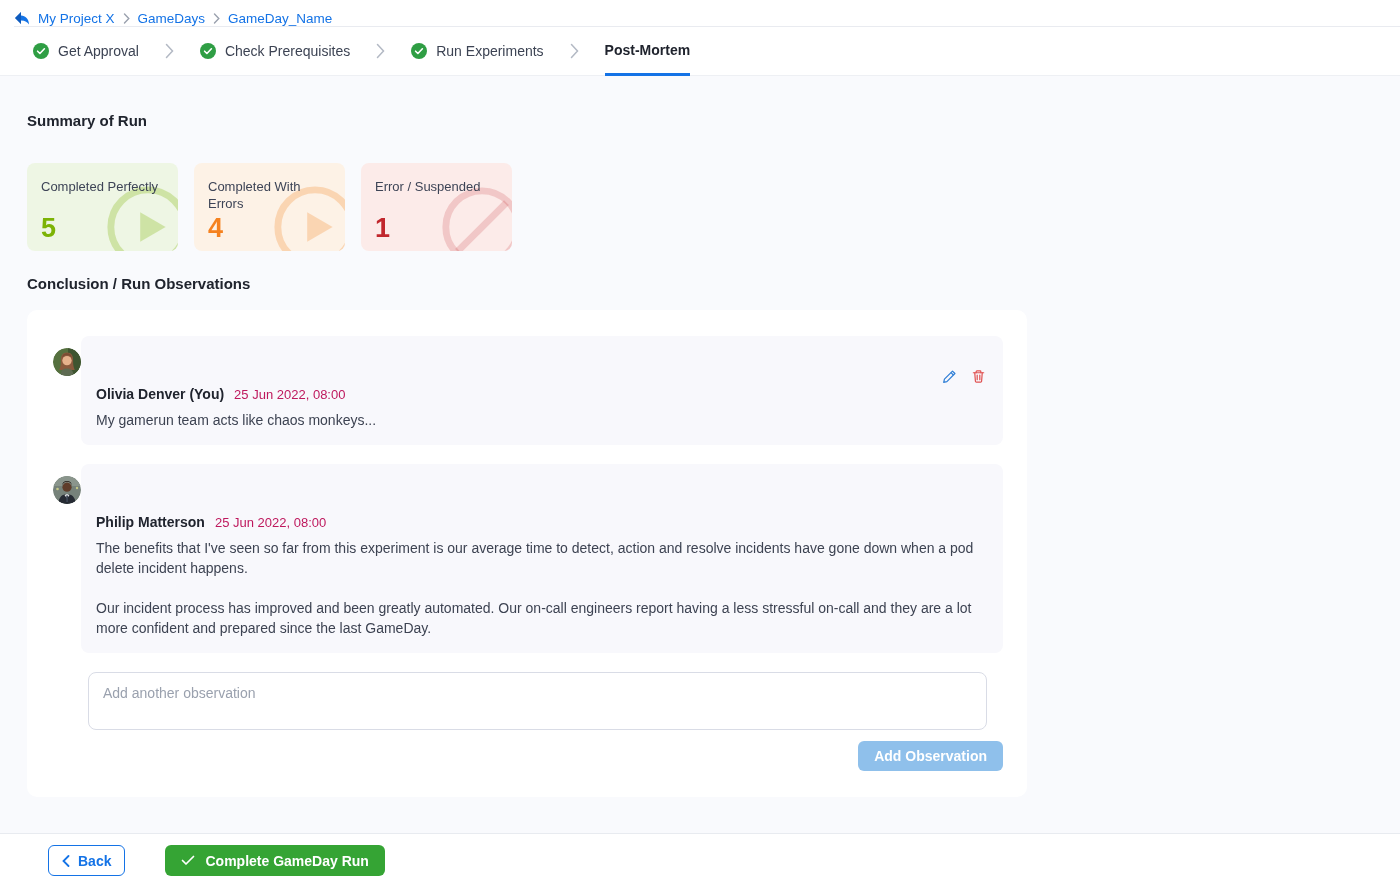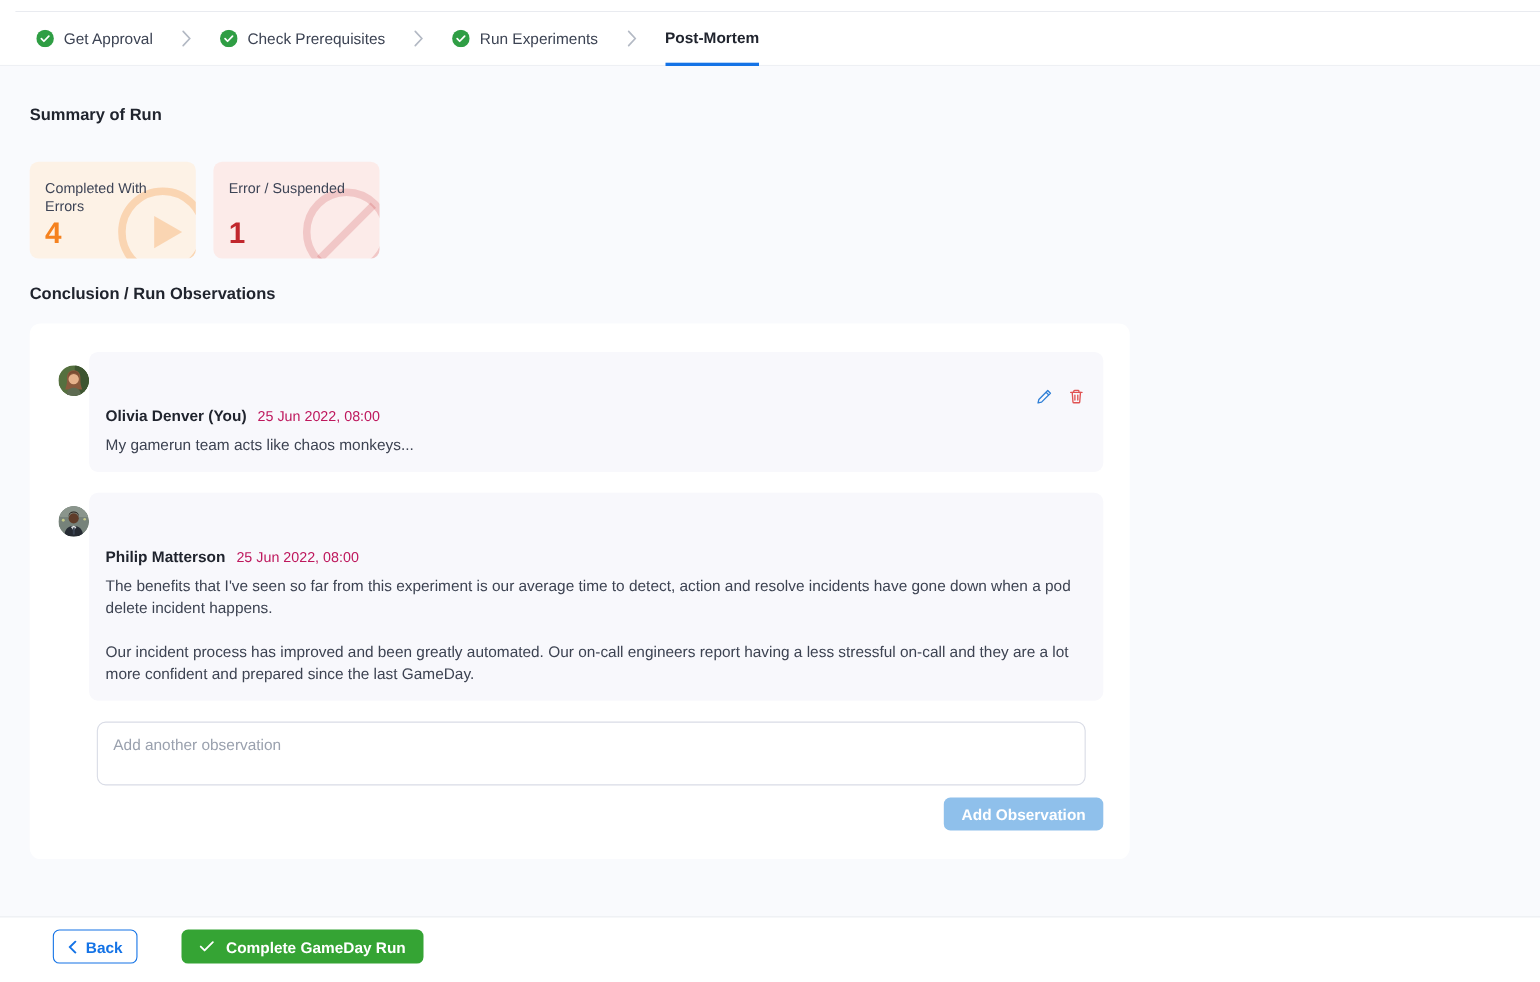--- a/index.html
+++ b/index.html
@@ -111,20 +111,41 @@
     background:#35a434; border:none; border-radius:6px;
     color:#fff; font-size:14px; font-weight:bold;
     height:31px; padding:0 16px; cursor:pointer;
     font-family:"Liberation Sans", sans-serif;
   }
 </style>
 </head>
 <body>
 
 <div class="header">
+  <div class="breadcrumb">
+    <span style="display:flex;">
+      <svg width="16" height="16" viewBox="0 0 16 16">
+          <path d="M7 2 L1 8 L7 14 V10.6 C11.2 10.7 13.7 12.3 15 14.6 C15 9 11.4 5.8 7 5.6 Z" fill="#1473e6"></path>
+          <path d="M7 2 L1 8 L7 14 Z" fill="#0d4fa8" opacity="0.65"></path>
+        </svg>
+    </span>
+    <a>My Project X</a>
+    <span class="crumb-sep">
+      <svg width="7" height="11" viewBox="0 0 7 11">
+          <path d="M1.5 1 L5.8 5.5 L1.5 10" stroke="#9aa1ae" stroke-width="1.4" fill="none" stroke-linecap="round"></path>
+        </svg>
+    </span>
+    <a>GameDays</a>
+    <span class="crumb-sep">
+      <svg width="7" height="11" viewBox="0 0 7 11">
+          <path d="M1.5 1 L5.8 5.5 L1.5 10" stroke="#9aa1ae" stroke-width="1.4" fill="none" stroke-linecap="round"></path>
+        </svg>
+    </span>
+    <a>GameDay_Name</a>
+  </div>
 
   <div class="header-divider"></div>
 </div>
 
 <div class="stepper">
   <div class="step">
     <span style="display:flex;">
       <svg width="16" height="16" viewBox="0 0 16 16">
           <circle cx="8" cy="8" r="8" fill="#2f9e44"></circle>
           <path d="M4.6 8.2 L6.9 10.5 L11.4 5.8" stroke="#fff" stroke-width="1.6" fill="none" stroke-linecap="round" stroke-linejoin="round"></path>
@@ -168,20 +189,30 @@
   <div class="step active">
     <span class="lbl">Post-Mortem</span>
   </div>
 </div>
 
 <div class="main">
 
   <h2 class="section-heading">Summary of Run</h2>
 
   <div class="cards">
+    <div class="card card-green">
+      <div class="label">Completed Perfectly</div>
+      <div class="value">5</div>
+      <span class="corner">
+        <svg width="88" height="88" viewBox="0 0 90 90">
+            <circle cx="45" cy="45" r="38" fill="none" stroke="currentColor" stroke-width="7"></circle>
+            <path d="M37 30 L63 45 L37 60 Z" fill="currentColor"></path>
+          </svg>
+      </span>
+    </div>
     <div class="card card-orange">
       <div class="label">Completed With Errors</div>
       <div class="value">4</div>
       <span class="corner">
         <svg width="88" height="88" viewBox="0 0 90 90">
             <circle cx="45" cy="45" r="38" fill="none" stroke="currentColor" stroke-width="7"></circle>
             <path d="M37 30 L63 45 L37 60 Z" fill="currentColor"></path>
           </svg>
       </span>
     </div>

